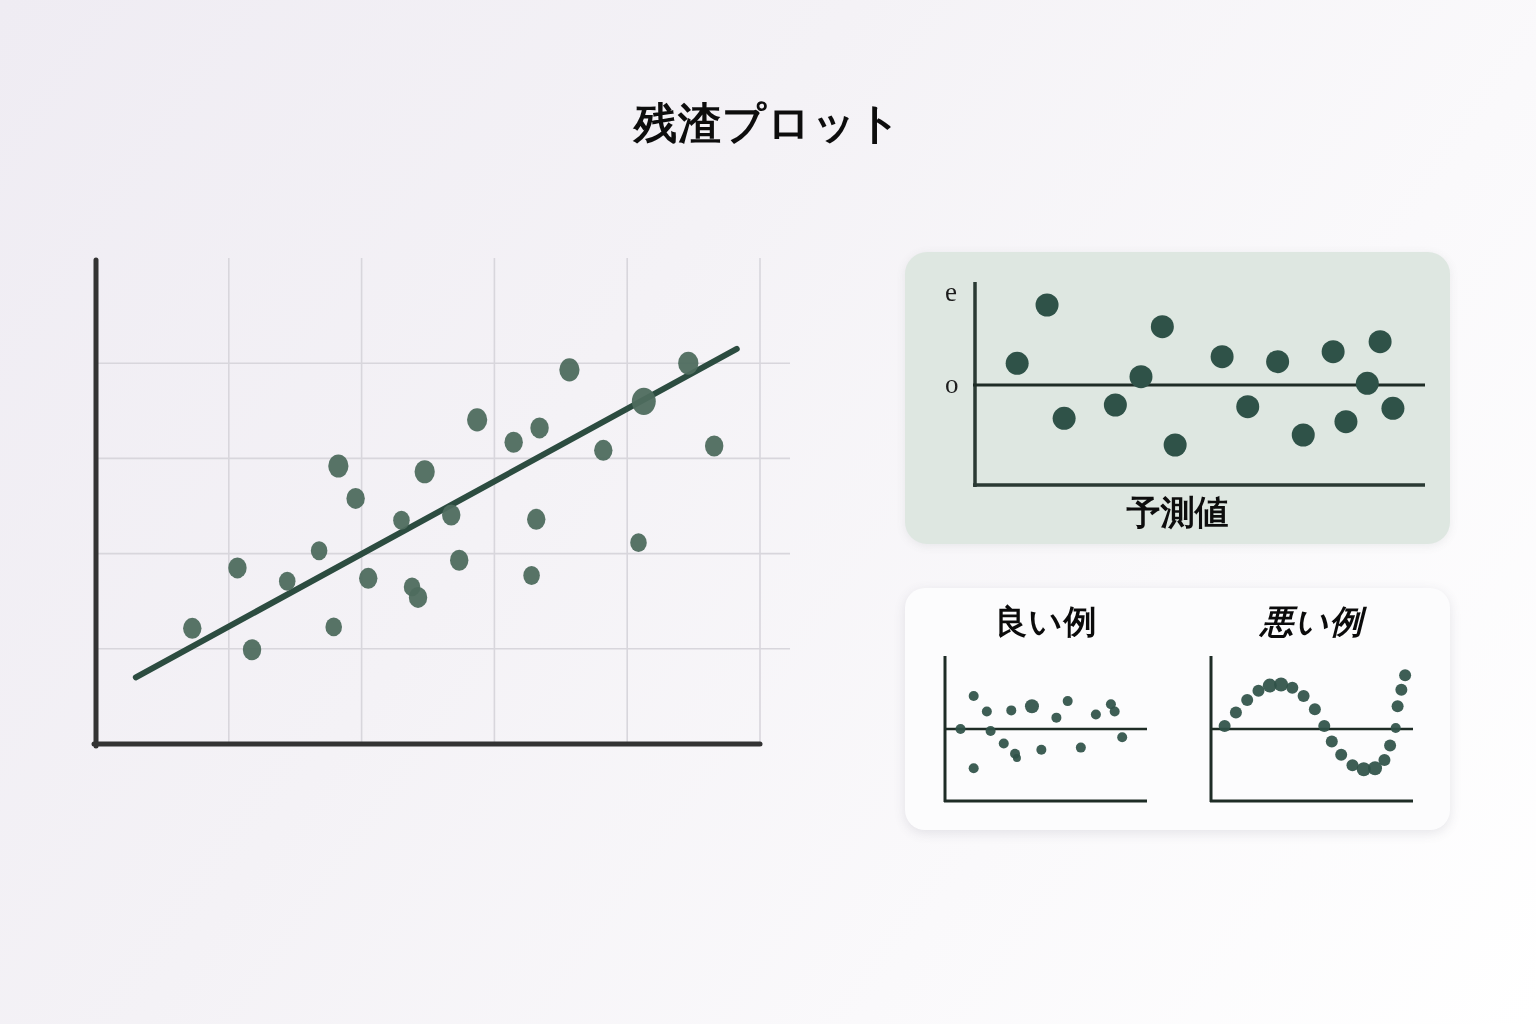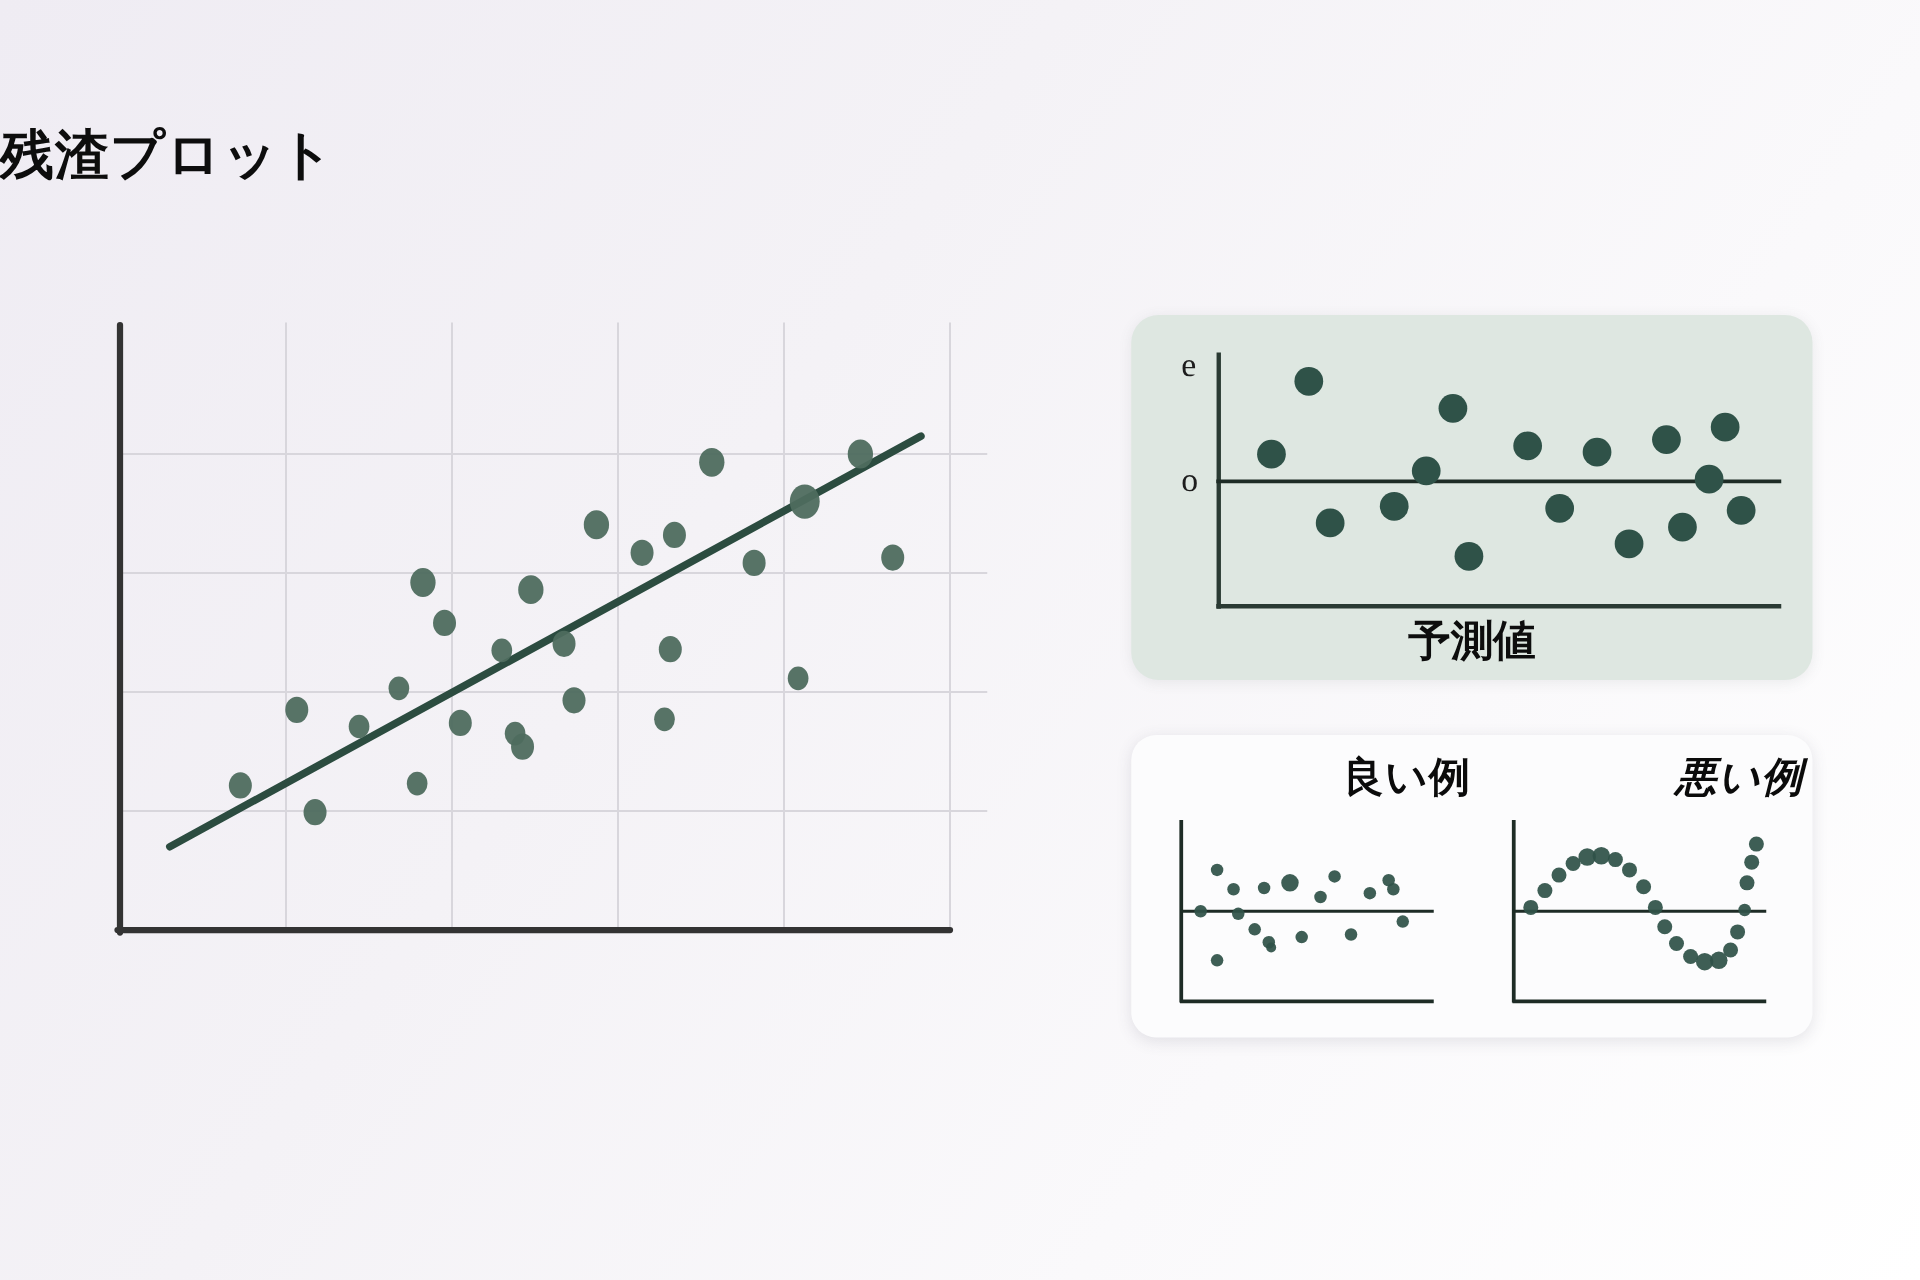--- a/index.html
+++ b/index.html
@@ -16,21 +16,21 @@
     position: relative;
     color: #1a1a1a;
   }
 
   
   .page-title {
     position: absolute;
     left: 0;
     top: 95px;
     width: 1536px;
-    text-align: left;
+    text-align: center;
     font-size: 43px;
     font-weight: 700;
     letter-spacing: 1px;
     color: #0d0d0d;
   }
 
   
   .scatter-panel {
     position: absolute;
     left: 60px;
@@ -90,21 +90,21 @@
     top: 0;
     width: 262px;
     height: 242px;
   }
   .example-col.good { left: 10px; }
   .example-col.bad  { left: 276px; font-style: italic; }
   .example-title {
     position: absolute;
     top: 12px;
     width: 262px;
-    text-align: right;
+    text-align: center;
     font-size: 33px;
     font-weight: 700;
     color: #0b0b0b;
     letter-spacing: 1px;
   }
   .example-svg {
     position: absolute;
     left: 14px;
     top: 62px;
   }

